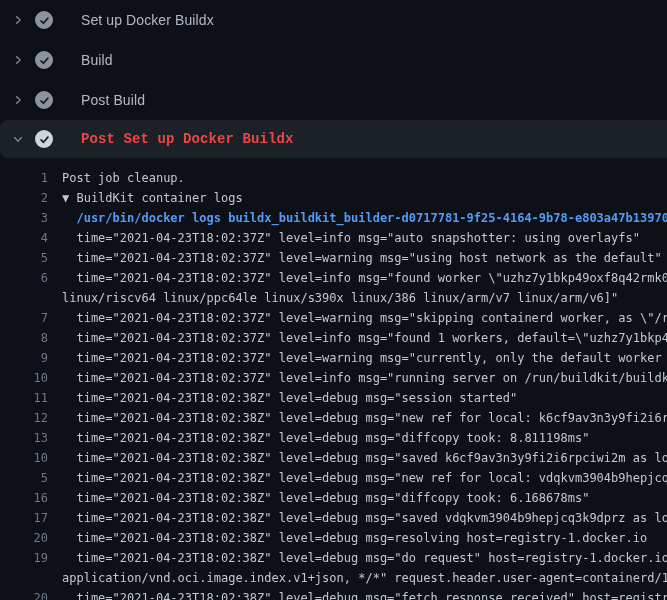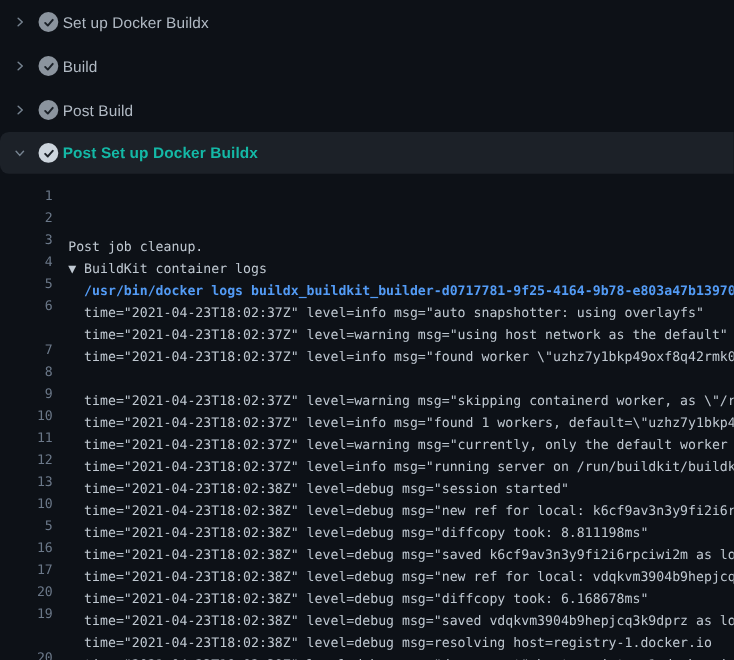--- a/index.html
+++ b/index.html
@@ -22,34 +22,34 @@
   }
   .chev { width: 12px; height: 12px; color: #768390; display: flex; align-items: center; justify-content: center; flex: 0 0 12px; }
   .chev svg { display: block; }
   .step-row.expanded .chev svg { transform: rotate(90deg); }
   .check {
     width: 18px; height: 18px; border-radius: 50%;
     background: #8b949e; margin-left: 11px; flex: 0 0 18px;
     display: flex; align-items: center; justify-content: center;
   }
   .step-row.expanded .check { background: #cdd5dd; }
-  .step-title { margin-left: 4px; font-size: 14px; color: #b1bac4; letter-spacing: .1px; }
-  .step-row.expanded .step-title { color: #14b8a6; font-weight: 600; }
+  .step-title { margin-left: 28px; font-size: 14px; color: #b1bac4; letter-spacing: .1px; }
+  .step-row.expanded .step-title { color: #ef4444; font-weight: 600; font-family: Liberation Mono, monospace; }
   
   .log {
     padding-top: 10px; width: 780px;
     font-family: "DejaVu Sans Mono", "Liberation Mono", monospace;
     font-size: 12px; line-height: 20px;
   }
   .log-row { display: flex; height: 20px; white-space: pre; }
   .gutter {
     flex: 0 0 48px; text-align: right; color: #6b7889;
     user-select: none; cursor: pointer;
   }
-  .ltext { margin-left: 14px; color: #c0c9d2; margin-top: 46px; }
+  .ltext { margin-left: 14px; color: #c0c9d2; }
   .log-row.command .ltext { color: #539bf5; font-weight: 600; }
   .log-row.group { cursor: pointer; }
 </style>
 </head>
 <body>
 
 <div class="steps-list">
   <div class="step-row collapsed">
     <span class="chev">
       <svg width="12" height="12" viewBox="0 0 16 16">
@@ -132,20 +132,21 @@
     <span class="ltext">  time="2021-04-23T18:02:37Z" level=warning msg="using host network as the default"</span>
   </div>
 
   <div class="log-row normal">
     <span class="gutter">6</span>
     <span class="ltext">  time="2021-04-23T18:02:37Z" level=info msg="found worker \"uzhz7y1bkp49oxf8q42rmk0xj</span>
   </div>
 
   <div class="log-row normal">
     <span class="gutter"></span>
+    <span class="ltext">linux/riscv64 linux/ppc64le linux/s390x linux/386 linux/arm/v7 linux/arm/v6]"</span>
   </div>
 
   <div class="log-row normal">
     <span class="gutter">7</span>
     <span class="ltext">  time="2021-04-23T18:02:37Z" level=warning msg="skipping containerd worker, as \"/run</span>
   </div>
 
   <div class="log-row normal">
     <span class="gutter">8</span>
     <span class="ltext">  time="2021-04-23T18:02:37Z" level=info msg="found 1 workers, default=\"uzhz7y1bkp49o</span>

